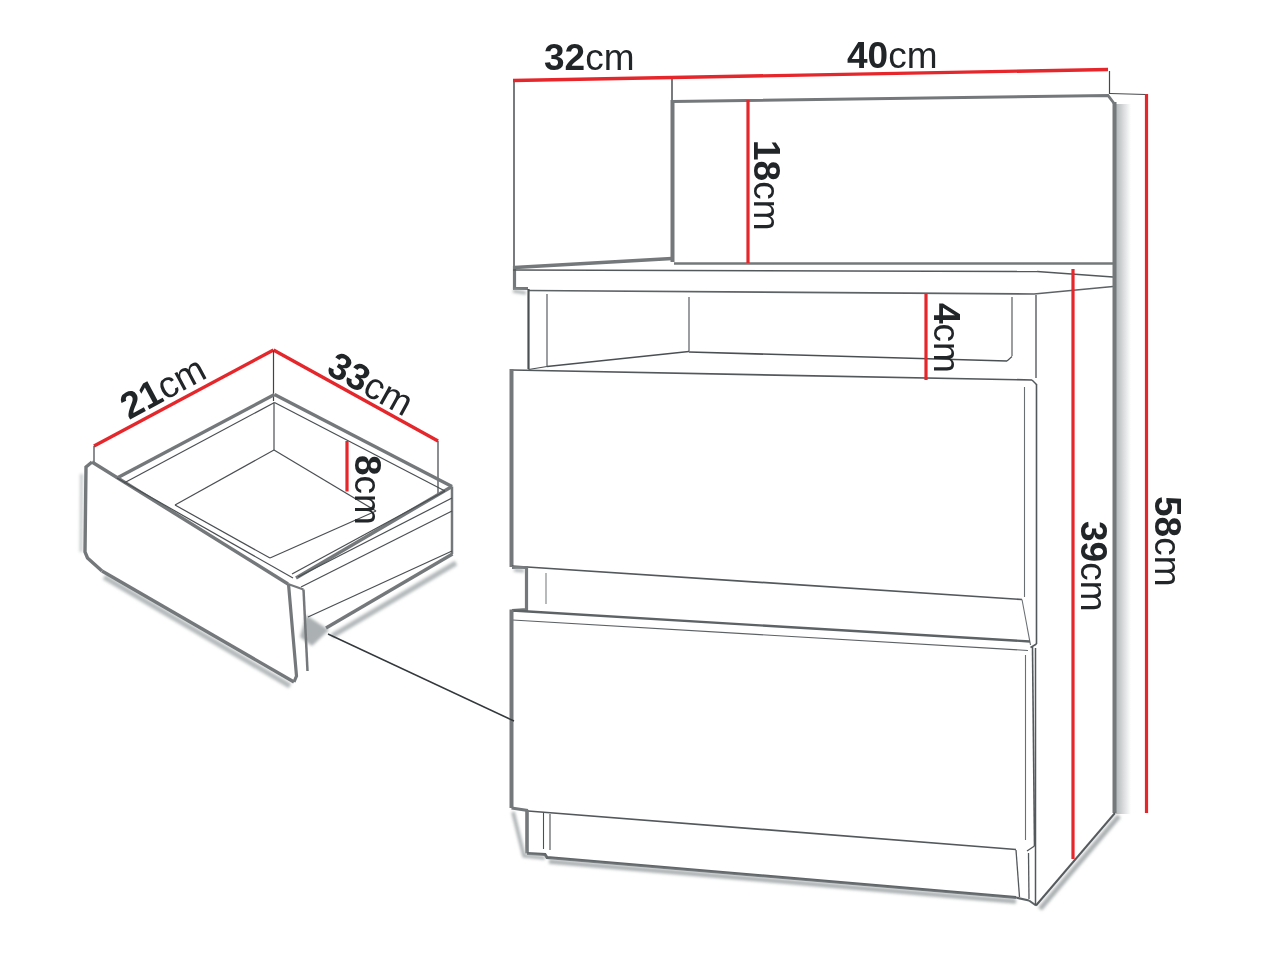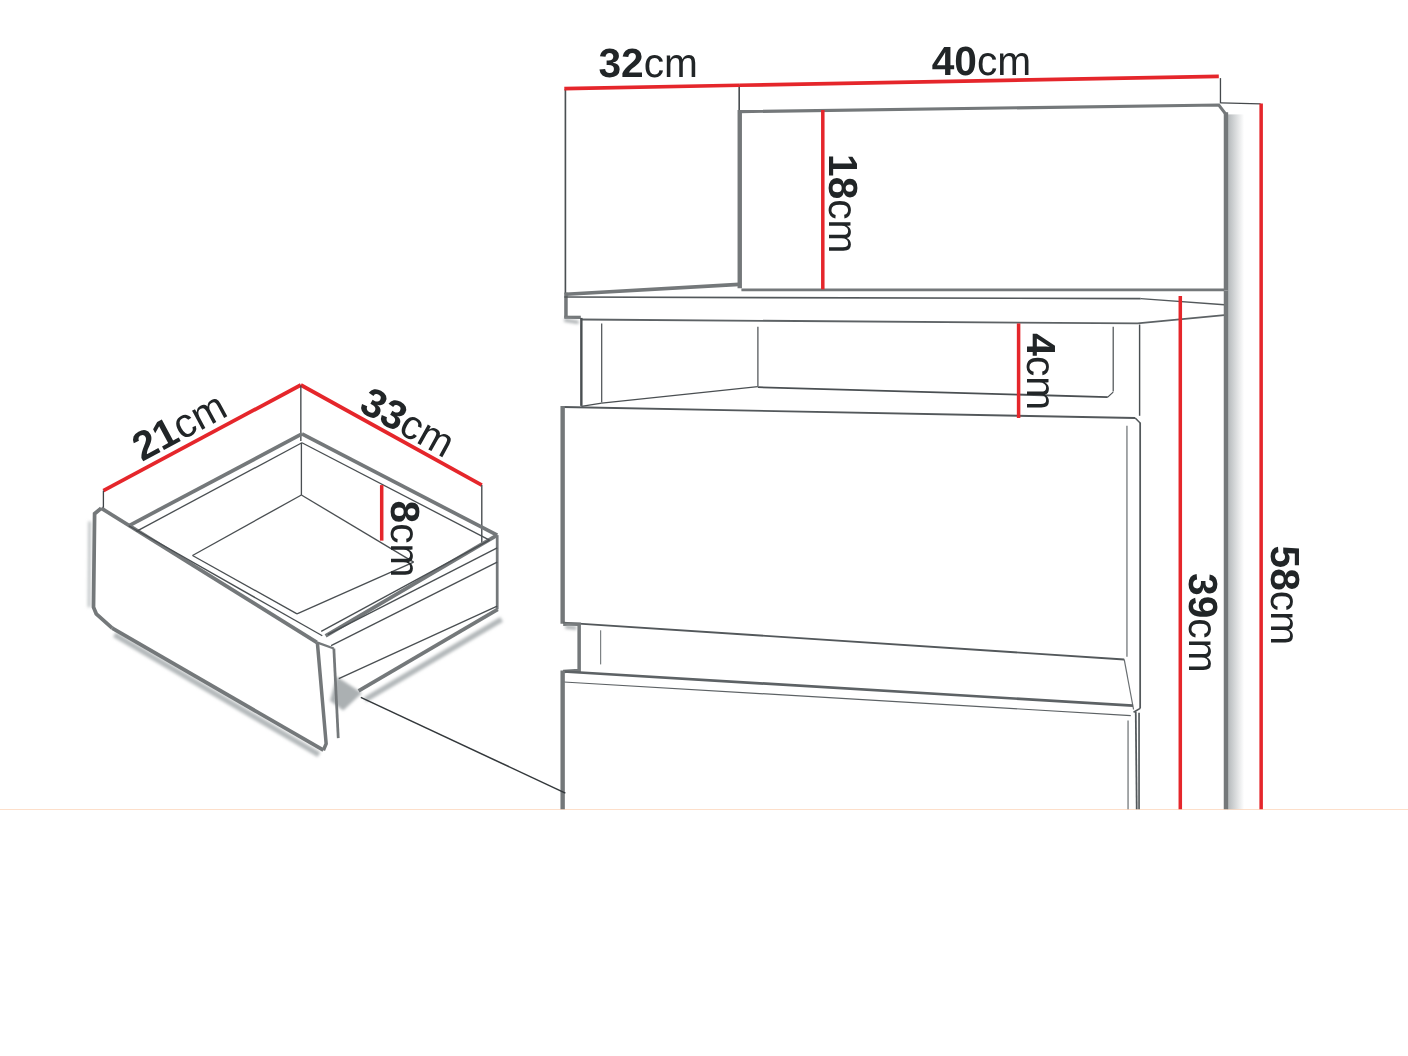--- a/index.html
+++ b/index.html
@@ -1,16 +1,16 @@
 <!DOCTYPE html>
 <html><head>
 <meta charset="utf-8">
 <style>
   html,body{margin:0;padding:0;background:#ffffff;}
-  .wrap{width:1280px;height:736px;position:relative;overflow:hidden;background:#f97316;}
+  .wrap{width:1280px;height:960px;position:relative;overflow:hidden;background:#737373;}
   text{font-family:"Liberation Sans", sans-serif;fill:#212527;}
   .num{font-weight:bold;}
 </style>
 </head>
 <body>
 <div class="wrap">
 <svg width="1280" height="960" viewBox="0 0 1280 960" xmlns="http://www.w3.org/2000/svg">
   <defs>
     <linearGradient id="shadR" x1="0" y1="0" x2="1" y2="0">
       <stop offset="0" stop-color="#9aa0a3" stop-opacity="0.75"></stop>

